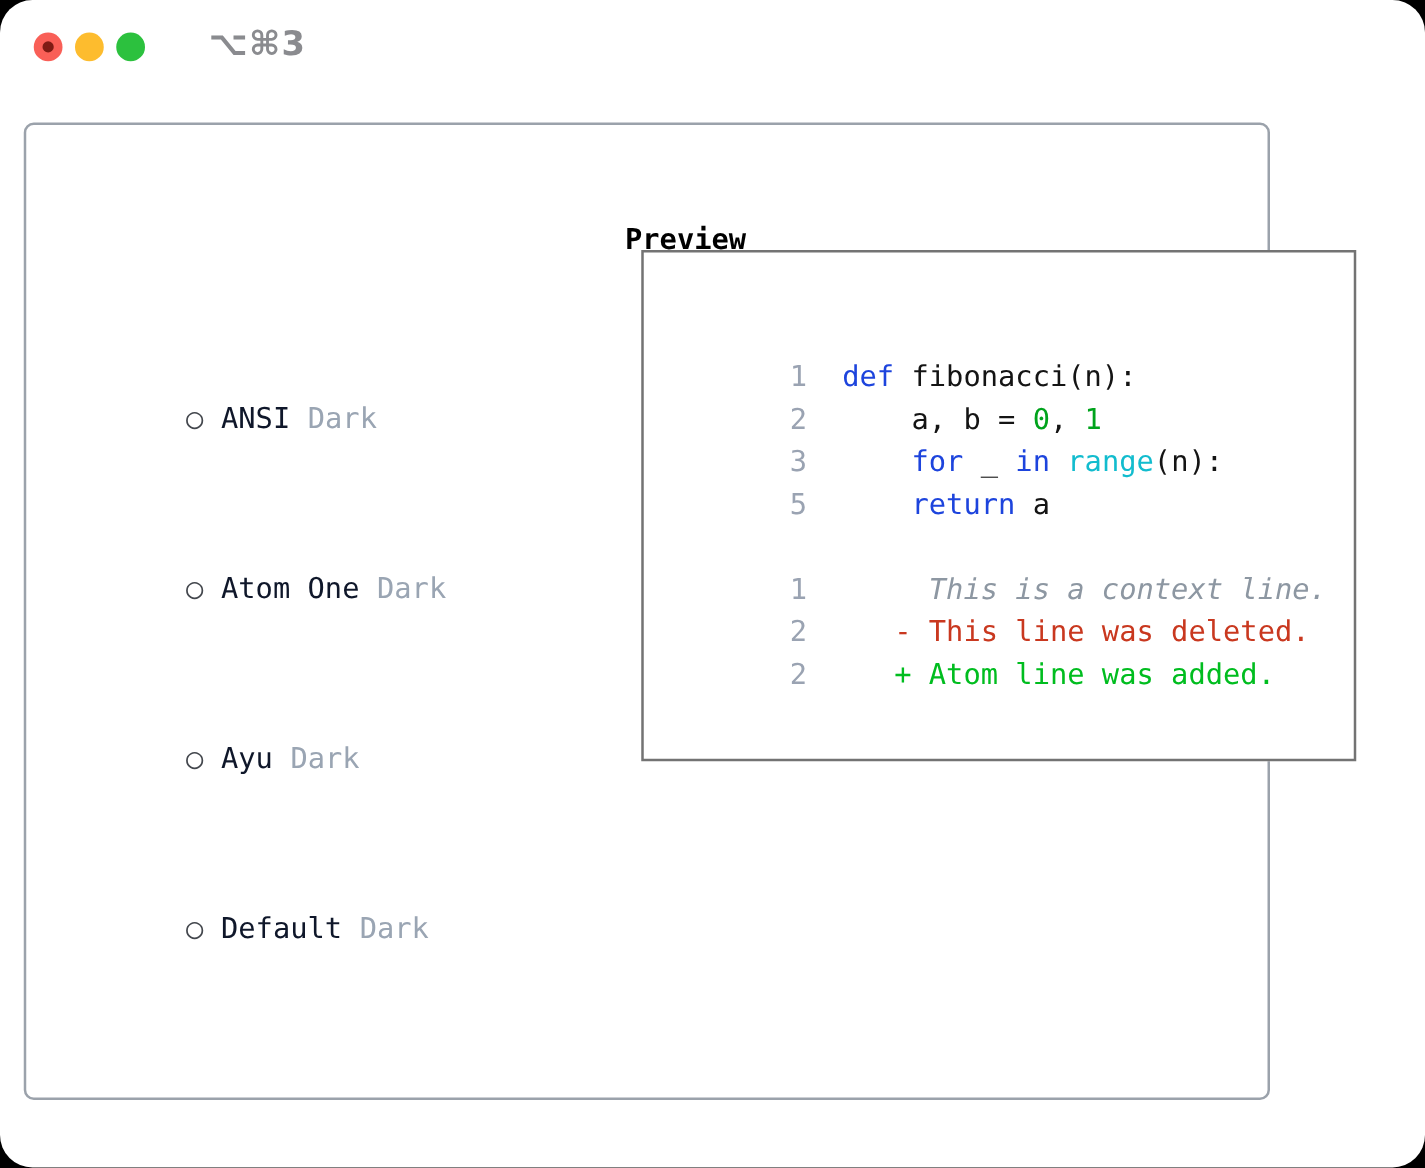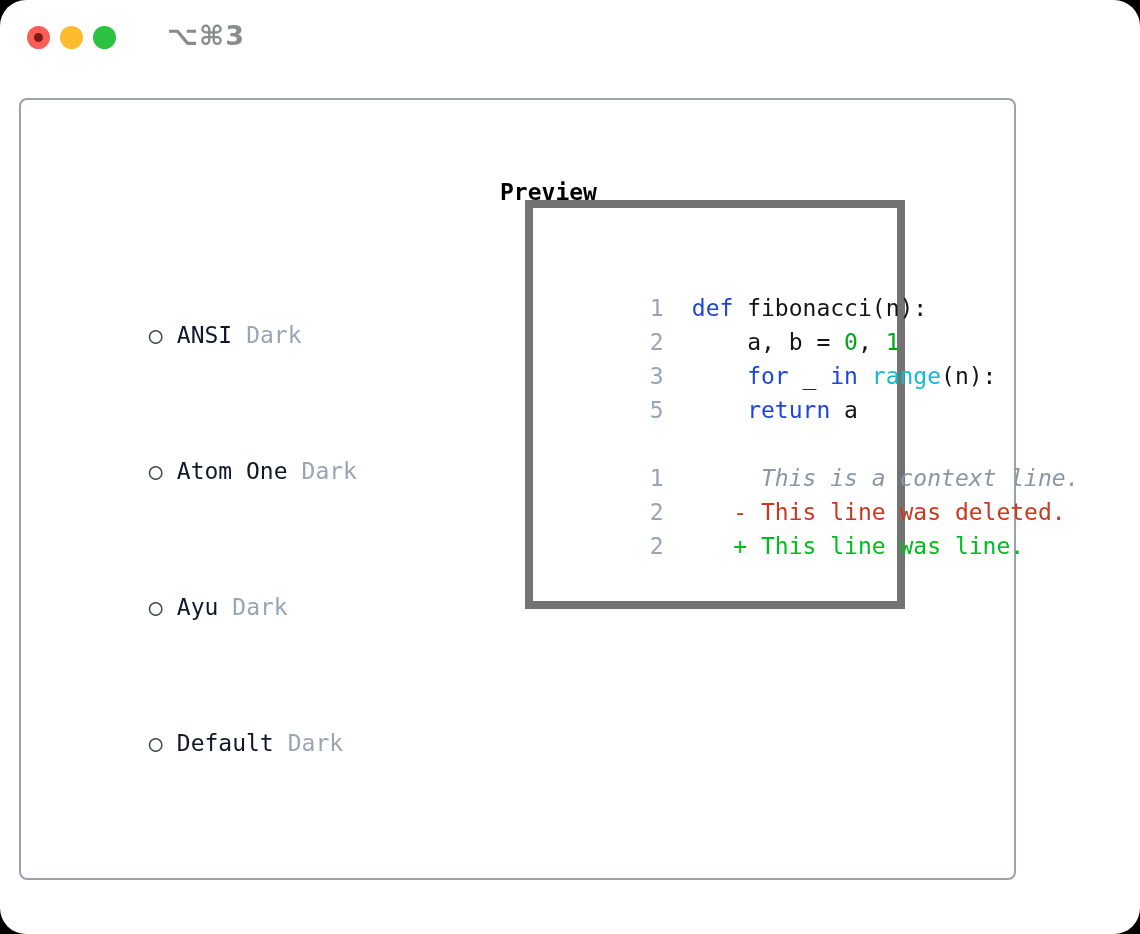--- a/index.html
+++ b/index.html
@@ -39,22 +39,22 @@
   .row .prefix { display: inline-block; width: 28px; color: #000; font-weight: bold; }
   .row .radio { display: inline-block; width: 28px; color: #43474d; }
   .row .name { color: #0f172a; }
   .row .tag { color: #9aa5b3; margin-left: 14px; }
   .section-title { color: #000; font-weight: bold; }
 
   
   .preview-title { position: absolute; left: 479px; top: 60px; height: 34px; line-height: 34px;
     font-weight: bold; color: #000; white-space: pre; margin-top: 15px; }
   .preview-box {
-    position: absolute; left: 504px; top: 100px; width: 380px; height: 409px;
-    border: 8px solid #737373; background: #fff; padding: 49px 0 0 6px;
+    position: absolute; left: 492px; top: 100px; width: 572px; height: 409px;
+    border: 2px solid #737373; background: #fff; padding: 49px 0 0 6px;
   }
   .code-line { height: 34px; line-height: 34px; white-space: pre; color: #141414; }
   .code-line .ln { display: inline-block; width: 14px; margin-right: 28px; color: #9aa3b2; }
   .kw  { color: #1d44dd; }
   .fn  { color: #12bcce; text-align: center; }
   .num { color: #00a31c; }
   .ctx { color: #8d97a2; font-style: italic; }
   .del { color: #c9381f; }
   .add { color: #00bd1f; }
 </style>
@@ -149,19 +149,19 @@
 
       <div class="code-line">
         <span class="ln">1</span><span class="ctx">     This is a context line.</span>
       </div>
 
       <div class="code-line">
         <span class="ln">2</span><span class="del">   - This line was deleted.</span>
       </div>
 
       <div class="code-line">
-        <span class="ln">2</span><span class="add">   + This line was line.</span>
+        <span class="ln">2</span><span class="add">   + Atom line was added.</span>
       </div>
 
     </div>
 
   </div>
 </div>
 
 </body></html>

